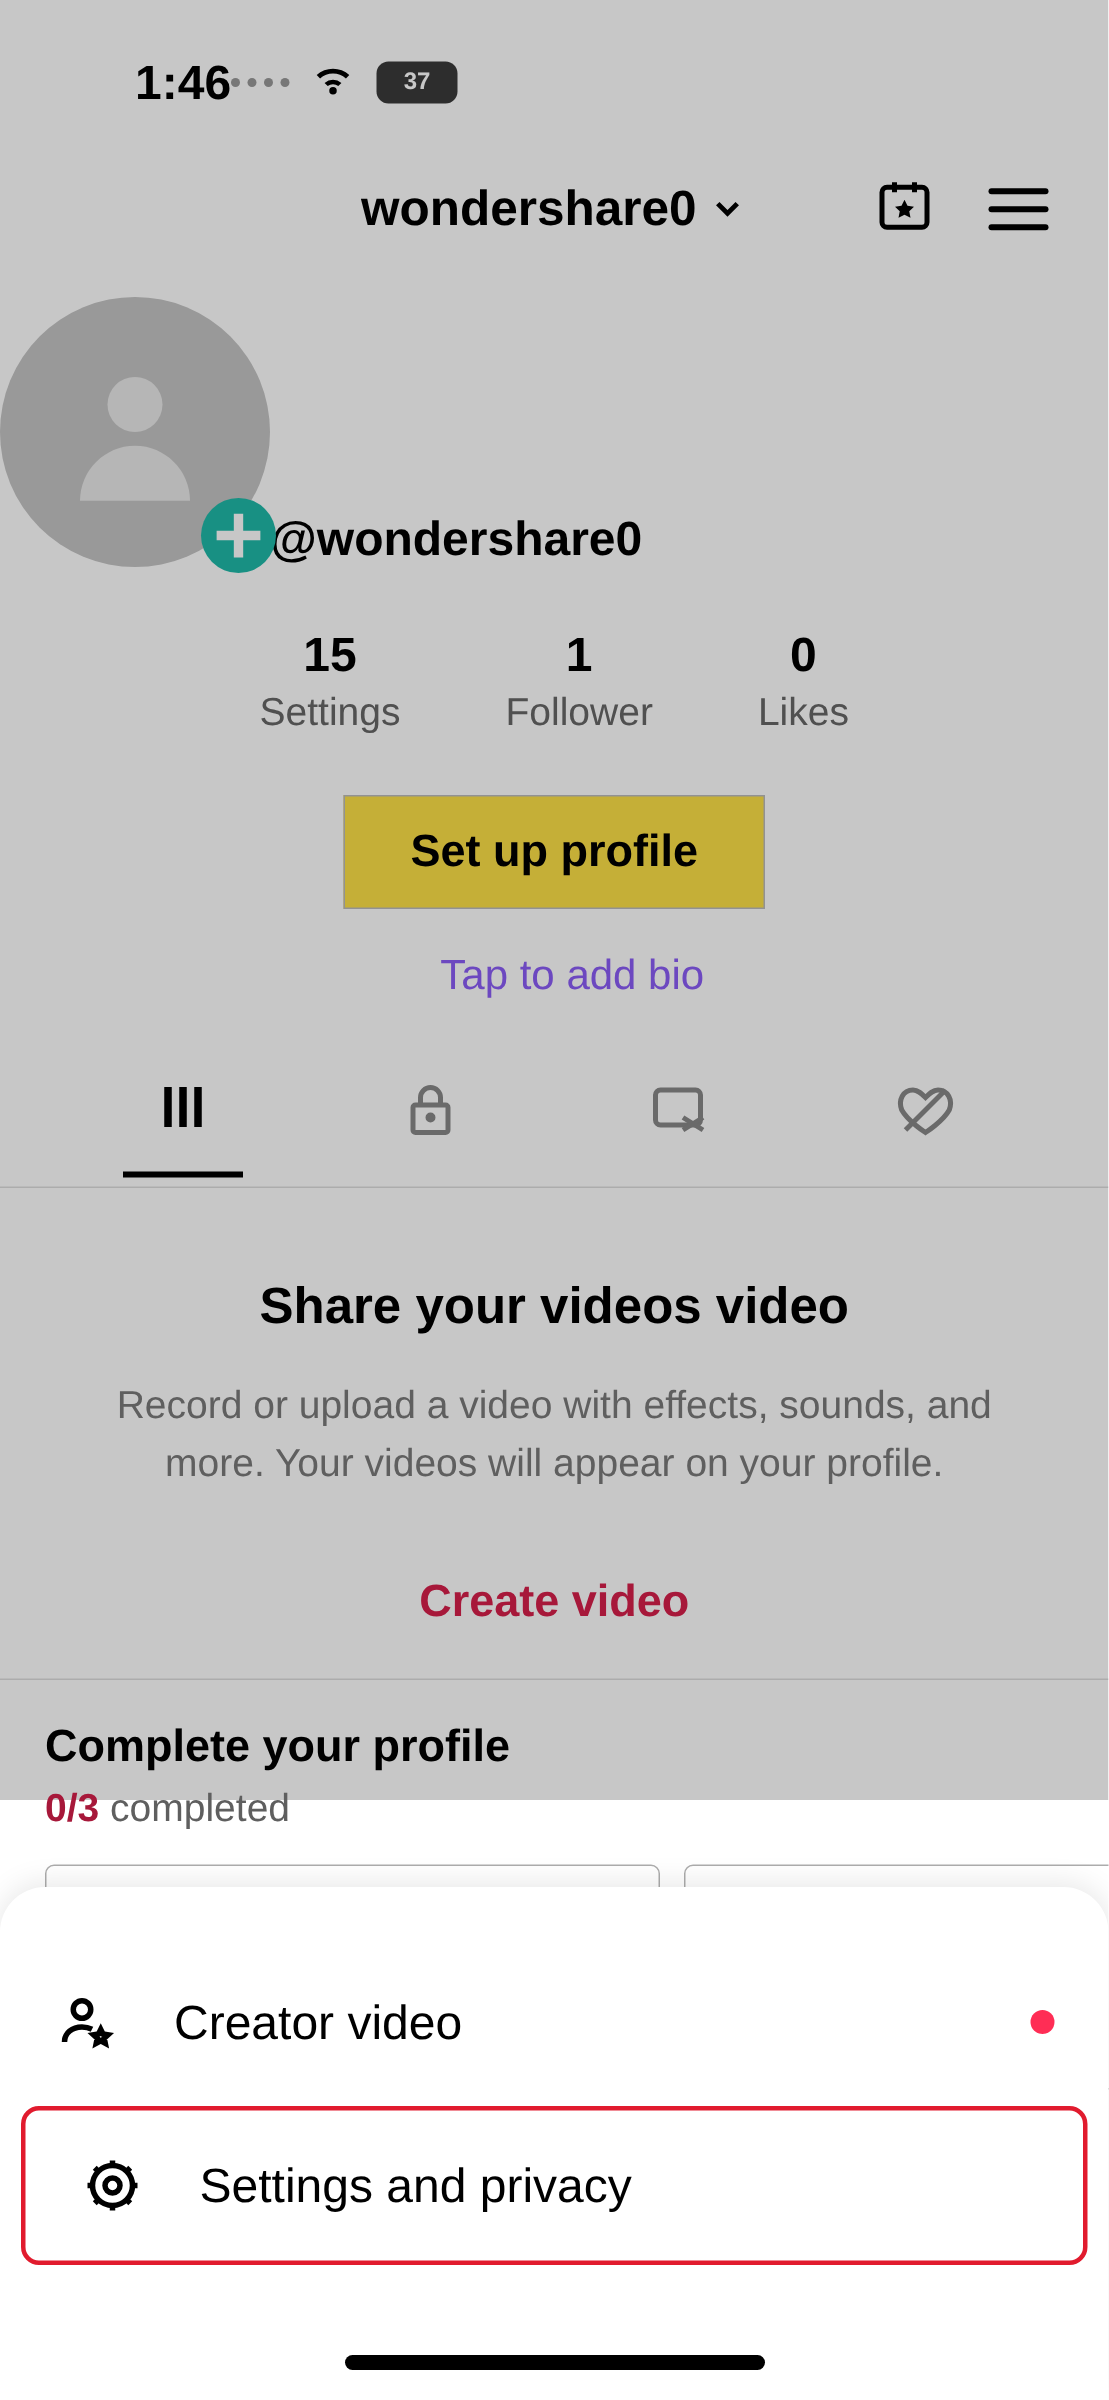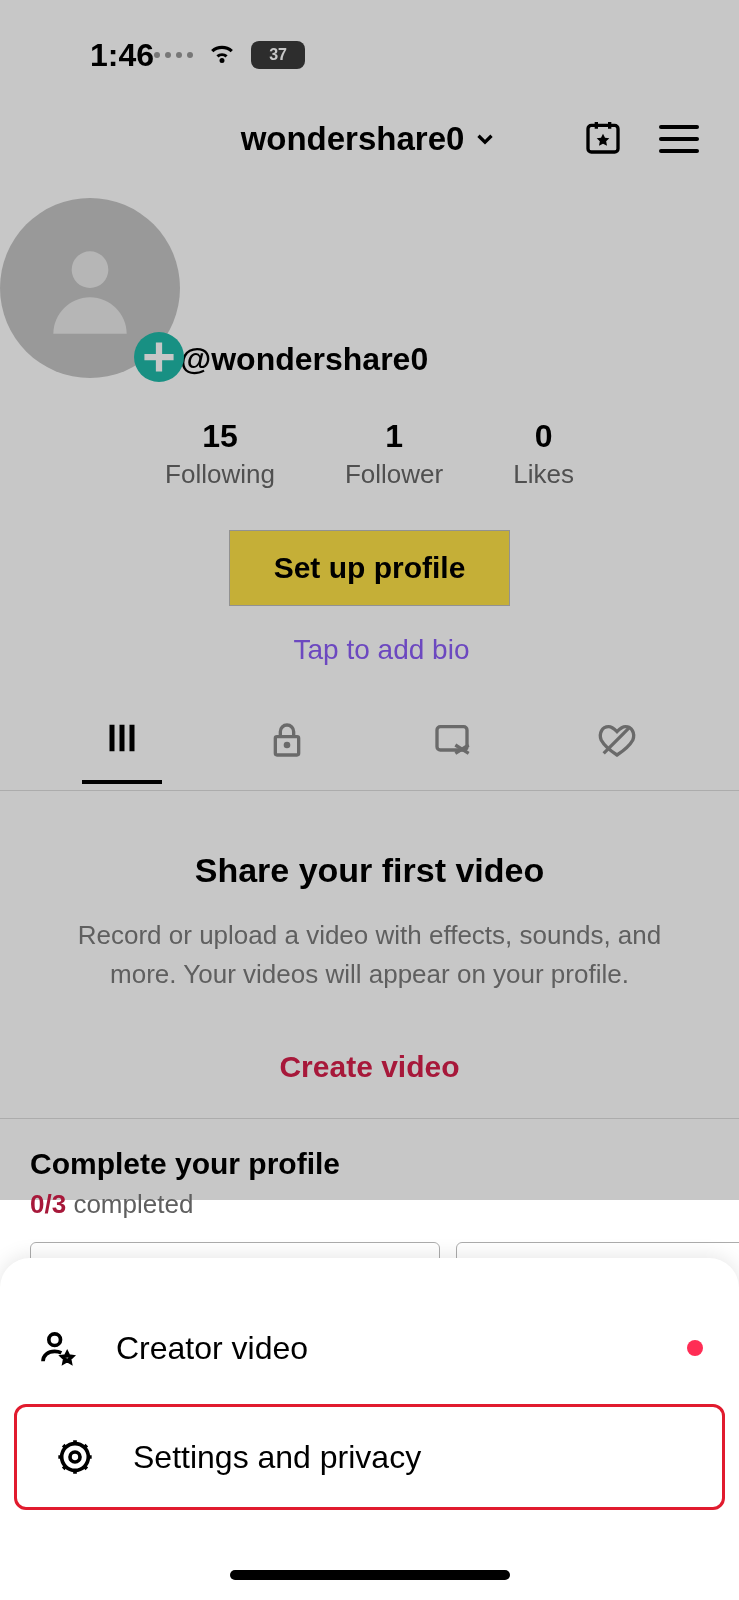--- a/index.html
+++ b/index.html
@@ -192,21 +192,21 @@
             <path d="M12 5v14M5 12h14"></path>
           </svg>
       </div>
     </div>
     <div class="handle">@wondershare0</div>
   </div>
 
   <div class="stats">
     <div class="stat">
       <div class="stat-value">15</div>
-      <div class="stat-label">Following</div>
+      <div class="stat-label">Settings</div>
     </div>
     <div class="stat">
       <div class="stat-value">1</div>
       <div class="stat-label">Follower</div>
     </div>
     <div class="stat">
       <div class="stat-value">0</div>
       <div class="stat-label">Likes</div>
     </div>
   </div>
@@ -235,21 +235,21 @@
     </div>
     <div class="tab">
       <svg viewBox="0 0 24 24">
           <path d="M12 21s-7-4.5-9.5-9C1 8 3 4 7 4c2 0 3.5 1.5 5 3 1.5-1.5 3-3 5-3 4 0 6 4 4.5 8C19 16.5 12 21 12 21z"></path>
           <path d="M4 20L20 4"></path>
         </svg>
     </div>
   </div>
 
   <div class="empty-state">
-    <div class="empty-title">Share your first video</div>
+    <div class="empty-title">Share your videos video</div>
     <div class="empty-sub">Record or upload a video with effects, sounds, and more. Your videos will appear on your profile.</div>
     <a class="create-link">Create video</a>
   </div>
 
   <div class="complete-section">
     <div class="complete-title">Complete your profile</div>
     <div class="complete-progress">
       <span class="count">0/3</span>
       <span class="label">completed</span>
     </div>

